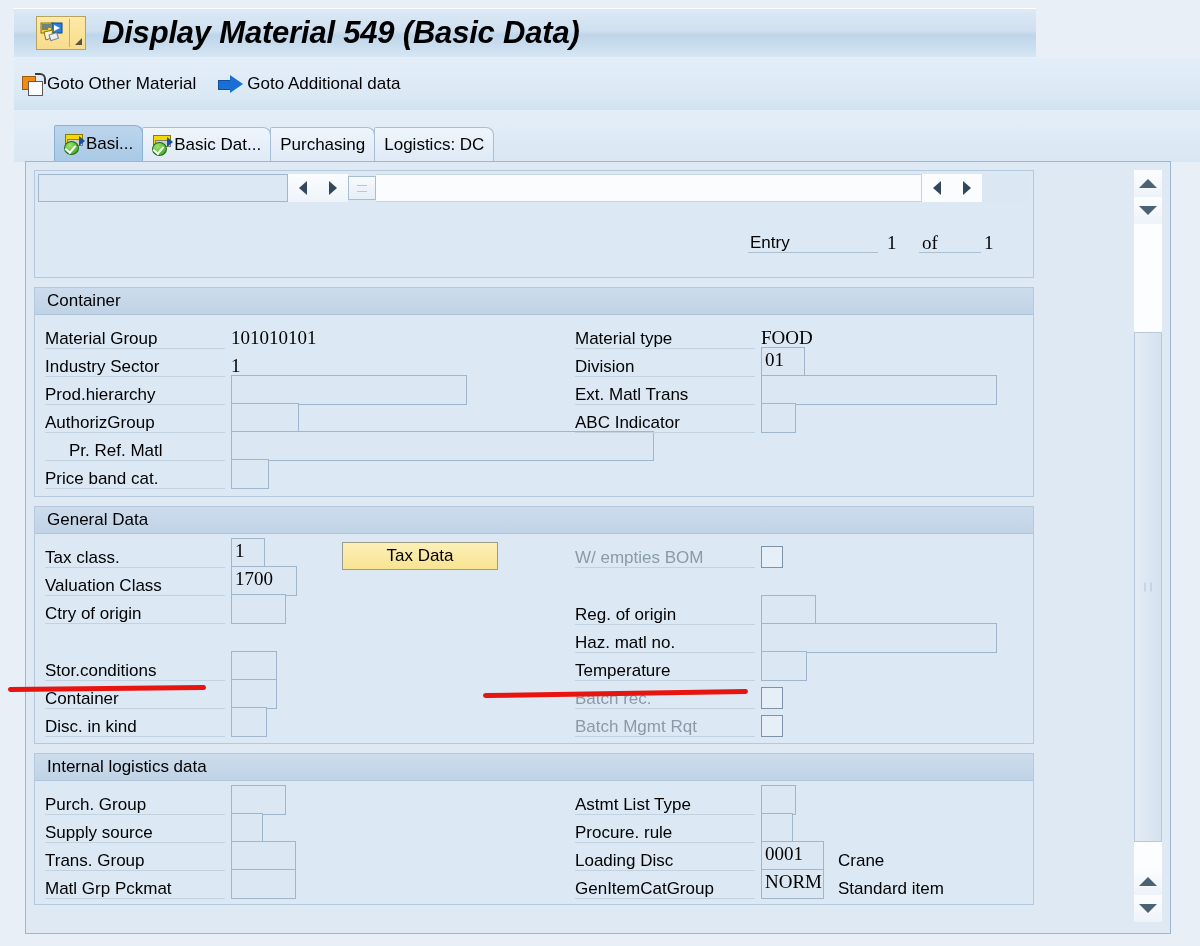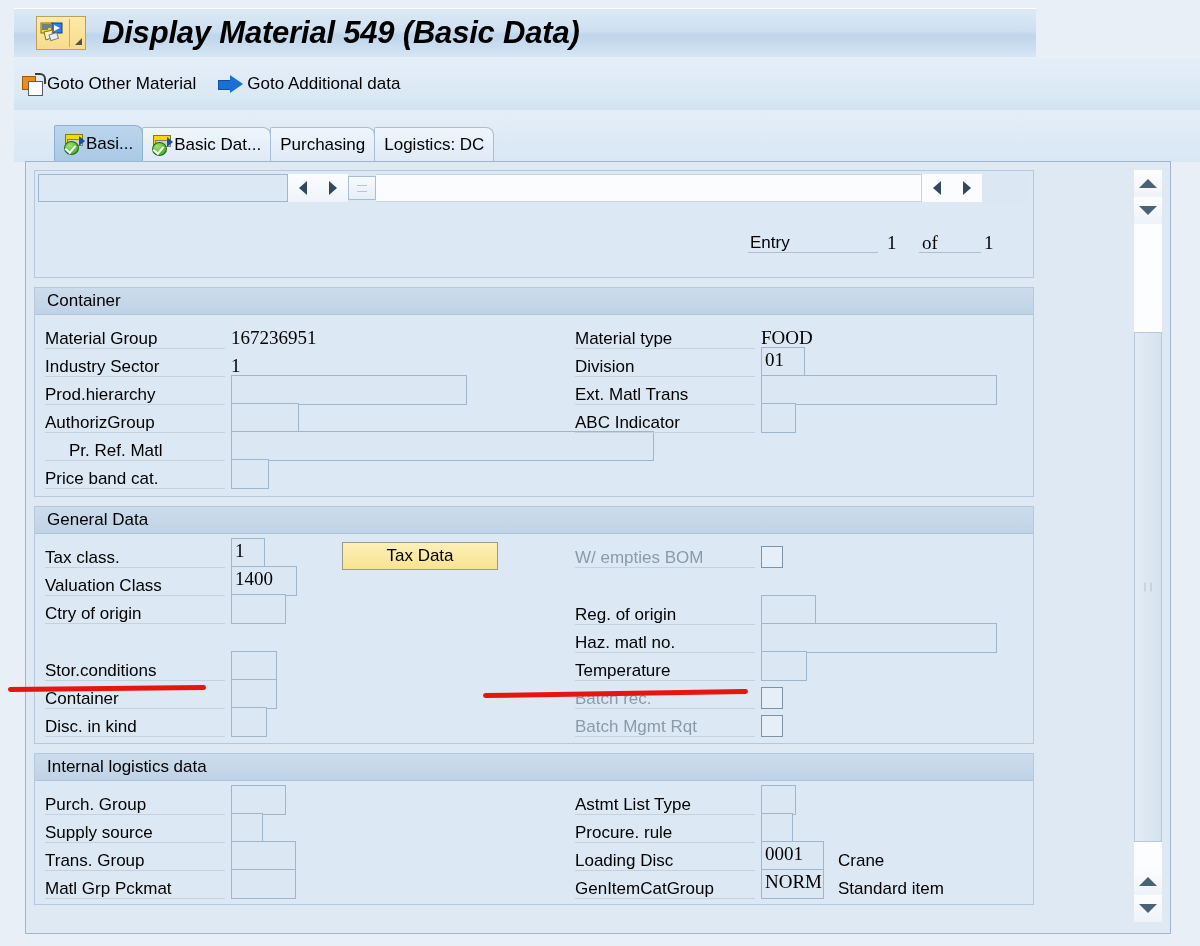--- a/index.html
+++ b/index.html
@@ -257,21 +257,21 @@
     </div>
 
     <div class="group" id="grp-groupings" style="height:210px">
       <div class="ghead">Container</div>
       <div class="gbody" id="body-groupings">
           <div class="fcell" style="left: 10px; top: 6px;">
             <span class="flabel">Material Group</span>
           </div>
           <div class="fuline" style="left: 10px; top: 33px; width: 180px;"></div>
           <div class="fcell" style="left: 196px; top: 6px;">
-            <span class="ro">167236951</span>
+            <span class="ro">101010101</span>
           </div>
           <div class="fcell" style="left: 10px; top: 34px;">
             <span class="flabel">Industry Sector</span>
           </div>
           <div class="fuline" style="left: 10px; top: 61px; width: 180px;"></div>
           <div class="fcell" style="left: 196px; top: 34px;">
             <span class="ro">1</span>
           </div>
           <div class="fcell" style="left: 10px; top: 62px;">
             <span class="flabel">Prod.hierarchy</span>
@@ -341,21 +341,21 @@
           </div>
           <div class="fuline" style="left: 10px; top: 33px; width: 180px;"></div>
           <div class="fcell" style="left: 196px; top: 6px;">
             <span class="inp" style="display: inline-block; width: 34px;">1</span>
           </div>
           <div class="fcell" style="left: 10px; top: 34px;">
             <span class="flabel">Valuation Class</span>
           </div>
           <div class="fuline" style="left: 10px; top: 61px; width: 180px;"></div>
           <div class="fcell" style="left: 196px; top: 34px;">
-            <span class="inp" style="display: inline-block; width: 66px;">1400</span>
+            <span class="inp" style="display: inline-block; width: 66px;">1700</span>
           </div>
           <div class="fcell" style="left: 10px; top: 62px;">
             <span class="flabel">Ctry of origin</span>
           </div>
           <div class="fuline" style="left: 10px; top: 89px; width: 180px;"></div>
           <div class="fcell" style="left: 196px; top: 62px;">
             <span class="inp" style="display: inline-block; width: 55px;"></span>
           </div>
           <div class="fcell" style="left: 10px; top: 119px;">
             <span class="flabel">Stor.conditions</span>

